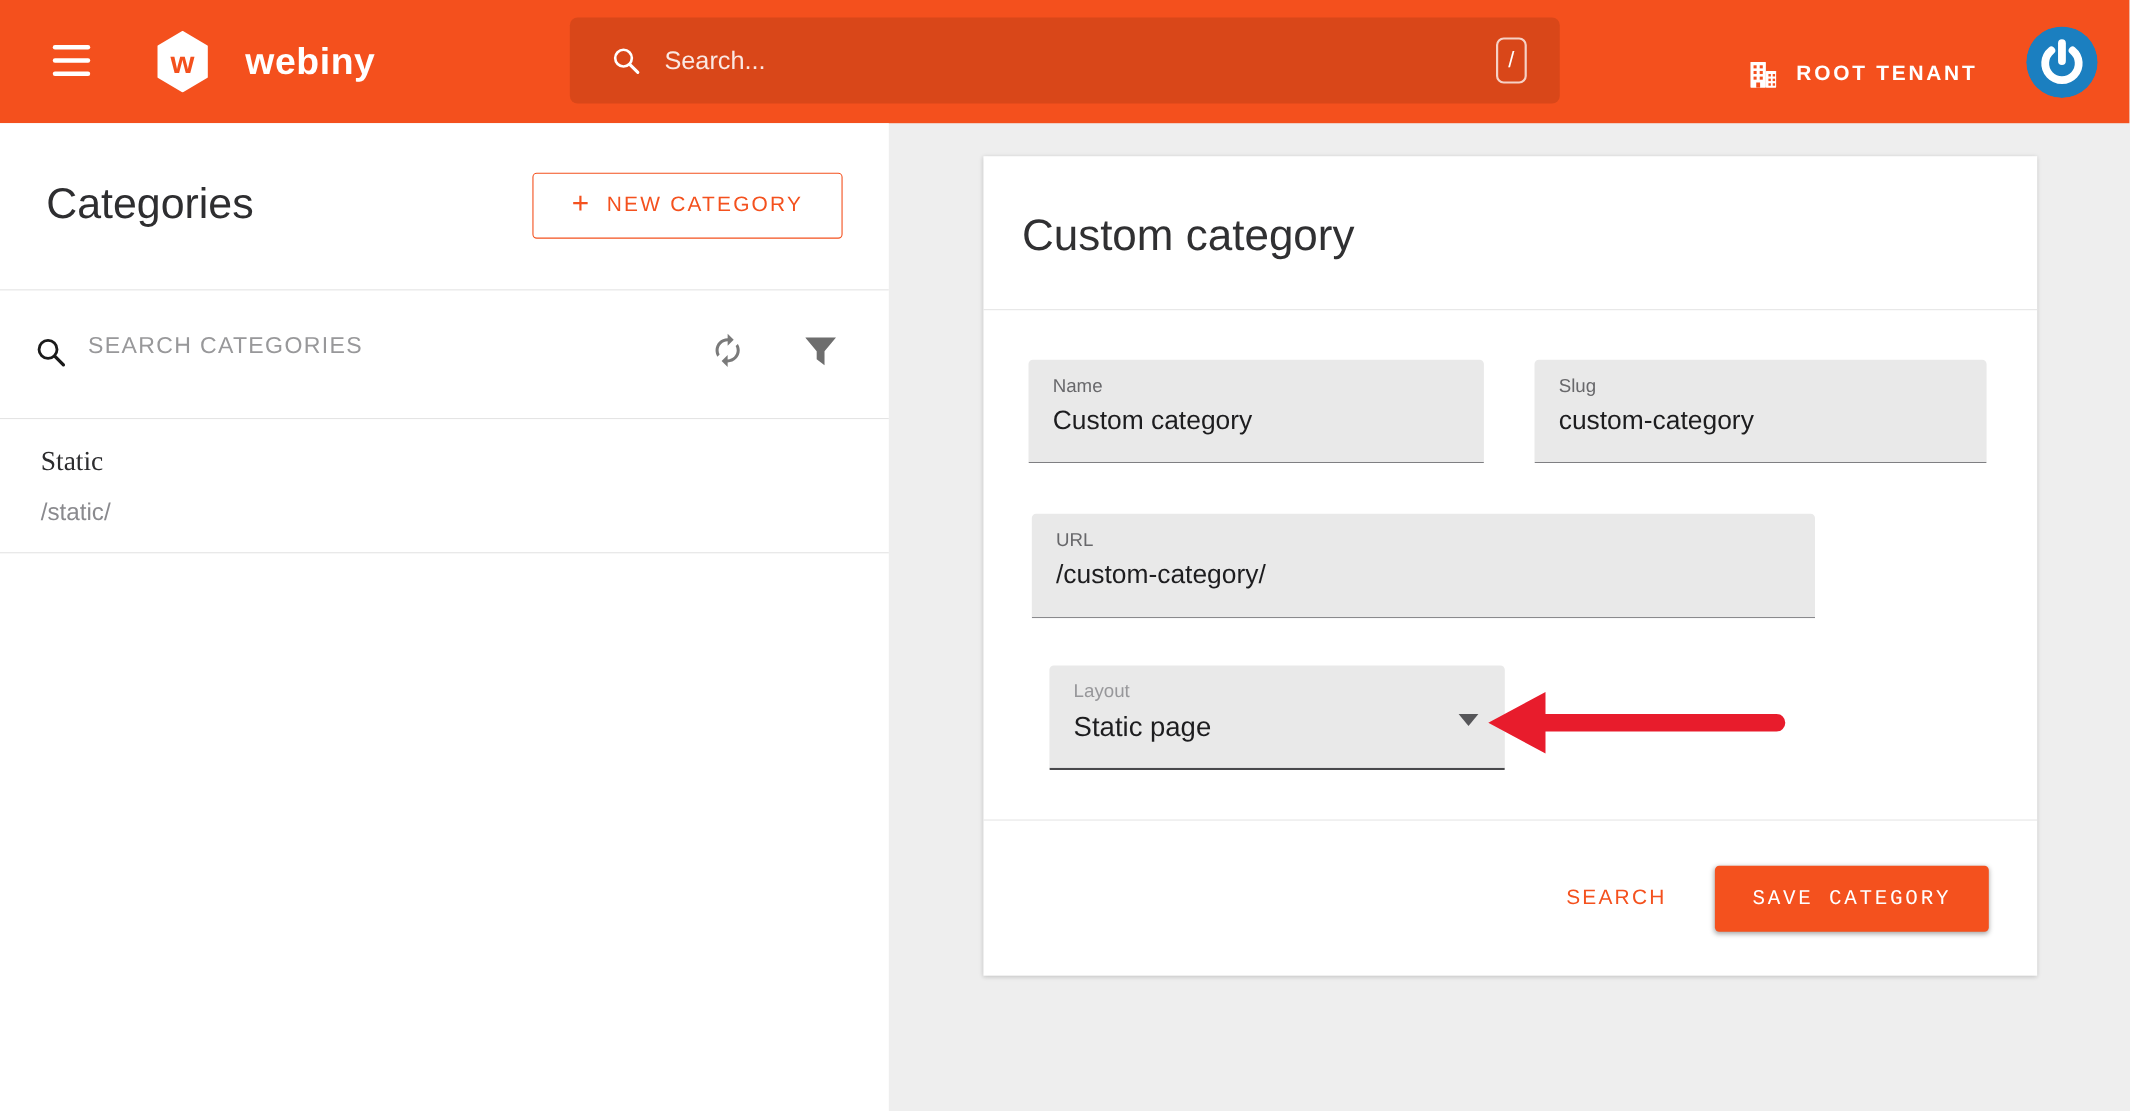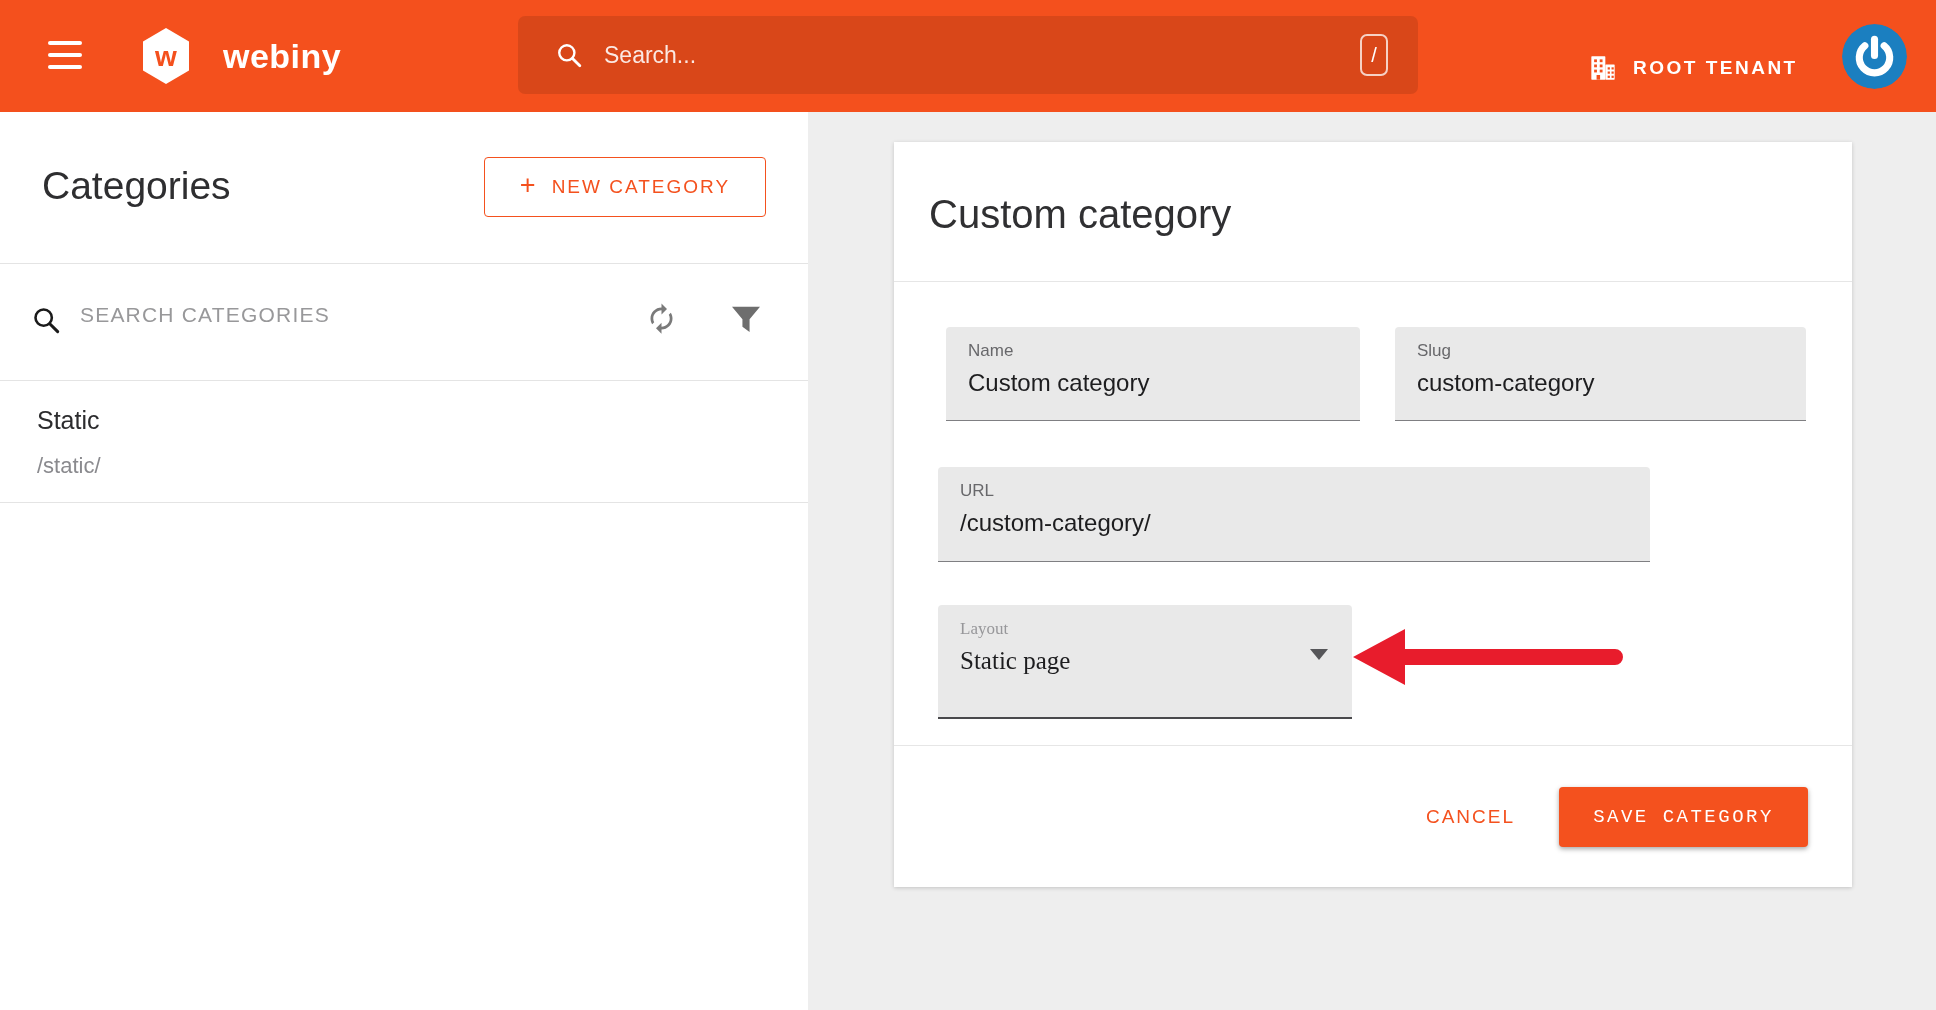--- a/index.html
+++ b/index.html
@@ -66,39 +66,39 @@
     border: none; outline: none; background: transparent;
     font-size: 21px; letter-spacing: 1.2px; color: #701a75;
     font-family: "Liberation Sans", sans-serif;
   }
   .sidebar-search input::placeholder { color: #98989a; opacity: 1; }
   .icon-btn { position: absolute; cursor: pointer; background: none; border: none; padding: 0; }
   .refresh-btn { left: 645px; top: 39px; }
   .filter-btn { left: 732px; top: 43px; }
 
   .category-item { position: absolute; left: 0; top: 268px; width: 100%; height: 122px; cursor: pointer; }
-  .item-title { position: absolute; left: 37px; top: 26px; font-size: 25px; color: #2c2c2e; }
+  .item-title { position: absolute; left: 37px; top: 26px; font-size: 25px; color: #2c2c2e; font-family: Liberation Serif, serif; }
   .item-sub { position: absolute; left: 37px; top: 73px; font-size: 22px; color: #8a8a8e; }
 
   
   .content-card {
     position: absolute; left: 894px; top: 142px; width: 958px; height: 745px;
     background: #ffffff; box-shadow: 0 1px 4px rgba(0,0,0,0.18);
   }
   .card-title { position: absolute; left: 35px; top: 48px; font-size: 40px; font-weight: 400; color: #303032; line-height: 1.2; }
   .card-divider { position: absolute; left: 0; right: 0; height: 1px; background: #e6e6e6; }
 
   .field {
     position: absolute; background: #e9e9e9;
     border-radius: 4px 4px 0 0; border-bottom: 1px solid #7f7f82;
   }
-  .field-name   { left: 52px;  top: 185px; width: 414px; height: 94px; }
+  .field-name   { left: 41px;  top: 185px; width: 414px; height: 94px; }
   .field-slug   { left: 501px; top: 185px; width: 411px; height: 94px; }
   .field-url    { left: 44px;  top: 325px; width: 712px; height: 95px; }
-  .field-layout { left: 44px;  top: 463px; width: 414px; height: 114px; border-bottom: 2px solid #49494c; cursor: pointer; font-family: Liberation Serif, serif; }
+  .field-layout { left: 60px;  top: 463px; width: 414px; height: 95px; border-bottom: 2px solid #49494c; cursor: pointer; }
   .field .flabel { position: absolute; left: 22px; top: 14px; font-size: 17px; color: #68686b; }
   .field-layout .flabel { color: #97979a; }
   .field input {
     position: absolute; left: 22px; top: 42px; width: calc(100% - 44px);
     background: transparent; border: none; outline: none;
     font-size: 24px; color: #1d1d1f; font-family: "Liberation Sans", sans-serif; padding: 0;
   }
   .field .fvalue { position: absolute; left: 22px; top: 42px; font-size: 25px; color: #1d1d1f; }
   .caret {
     position: absolute; right: 24px; top: 44px; width: 0; height: 0;
@@ -251,16 +251,16 @@
     <span class="flabel">Layout</span>
     <span class="fvalue">Static page</span>
     <span class="caret"></span>
   </div>
 
   <svg class="red-arrow" viewBox="0 0 272 62">
     <path d="M1 31 L53 3 L53 23 L263 23 A8 8 0 0 1 271 31 A8 8 0 0 1 263 39 L53 39 L53 59 Z" fill="#e81c2c"></path>
   </svg>
 
   <div class="card-footer">
-    <button class="cancel-btn">CANCEL</button>
+    <button class="cancel-btn">SEARCH</button>
     <button class="save-btn">SAVE CATEGORY</button>
   </div>
 </section>
 
 </body></html>

